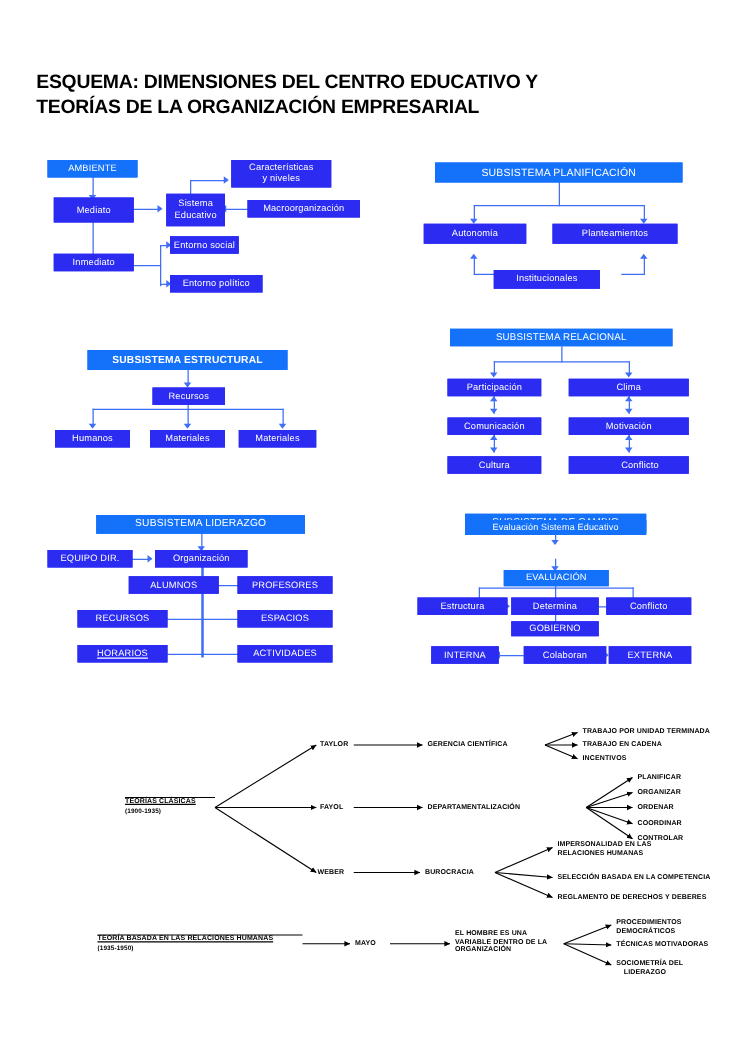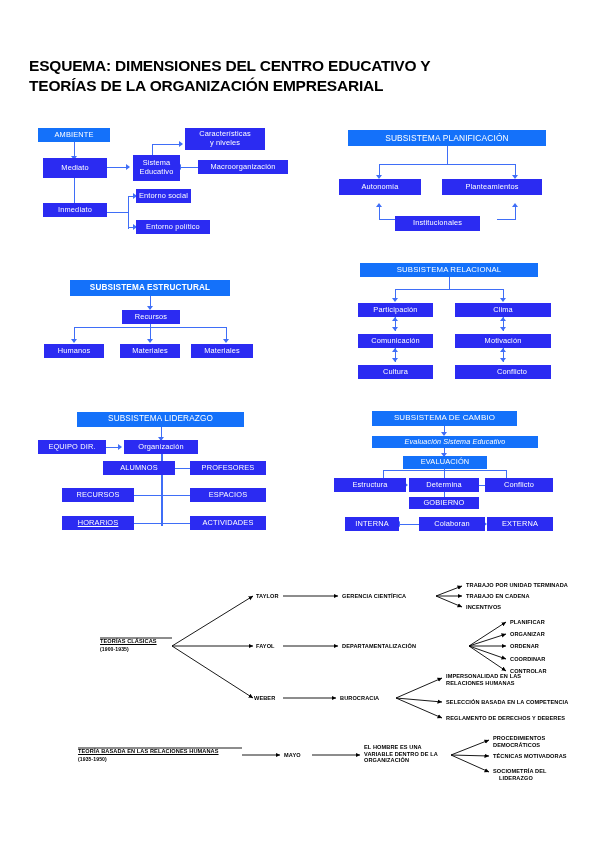--- a/index.html
+++ b/index.html
@@ -217,21 +217,21 @@
     <div class="arw left" style="left:462px;top:482px;"></div>
 
     <div class="ln v" style="left:444px;top:492px;height:7px;"></div>
 
     <div class="ln h" style="left:399px;top:524px;width:20px;"></div>
     <div class="arw left" style="left:396px;top:521px;"></div>
     <div class="ln h" style="left:466px;top:524px;width:20px;"></div>
     <div class="arw right" style="left:483px;top:521px;"></div>
 
     <div class="bx light" style="left:372px;top:411px;width:145px;height:15px;font-size:8px;">SUBSISTEMA DE CAMBIO</div>
-    <div class="bx light" style="left:372px;top:436px;width:166px;height:12px;font-size:7.2px;font-style:italic;">Evaluación Sistema Educativo</div>
+    <div class="bx light" style="left:372px;top:416px;width:145px;height:12px;font-size:7.2px;">Evaluación Sistema Educativo</div>
     <div class="bx light" style="left:403px;top:456px;width:84px;height:13px;">EVALUACIÓN</div>
 
     <div class="bx deep" style="left:334px;top:478px;width:72px;height:14px;">Estructura</div>
     <div class="bx deep" style="left:409px;top:478px;width:70px;height:14px;">Determina</div>
     <div class="bx deep" style="left:485px;top:478px;width:68px;height:14px;">Conflicto</div>
     <div class="bx deep" style="left:409px;top:497px;width:70px;height:12px;">GOBIERNO</div>
 
     <div class="bx deep" style="left:345px;top:517px;width:54px;height:14px;">INTERNA</div>
     <div class="bx deep" style="left:419px;top:517px;width:66px;height:14px;">Colaboran</div>
     <div class="bx deep" style="left:487px;top:517px;width:66px;height:14px;">EXTERNA</div>

